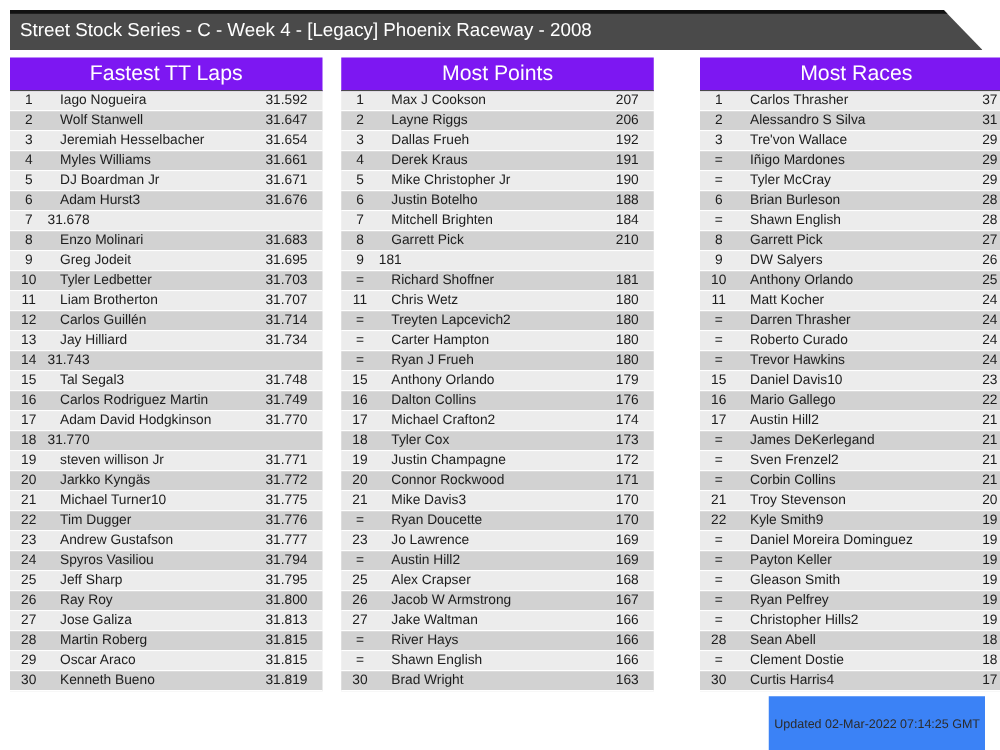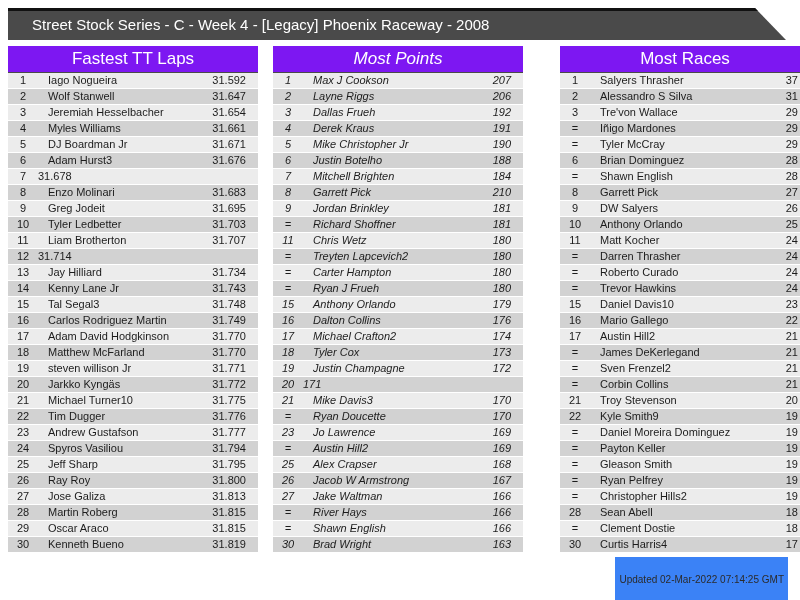--- a/index.html
+++ b/index.html
@@ -24,31 +24,31 @@
     height: 32px;
     background: #4a4a4a;
     border-top: 3px solid #111111;
     box-sizing: border-box;
     clip-path: polygon(0 0, calc(100% - 31px) 0, 100% 100%, 0 100%);
   }
   .banner-title {
     color: #ffffff;
     font-size: 15px;
     line-height: 28px;
-    padding-left: 24px;
+    padding-left: 8px;
     white-space: nowrap;
   }
   
   .board {
     position: absolute;
     top: 46px;
     width: 250px;
   }
   .board.t0 { left: 8px; }
-  .board.t1 { left: 273px; font-style: italic; }
+  .board.t1 { left: 273px; }
   .board.t2 { left: 560px; }
   .board-header {
     height: 27px;
     line-height: 26px;
     background: var(--purple, #7d17f2);
     border-bottom: 1px solid #4a4a4a;
     box-sizing: border-box;
     color: #ffffff;
     font-size: 17px;
     text-align: center;
@@ -155,50 +155,49 @@
           <span class="name">Tyler Ledbetter</span>
           <span class="val">31.703</span>
         </div>
         <div class="row odd">
           <span class="rank">11</span>
           <span class="name">Liam Brotherton</span>
           <span class="val">31.707</span>
         </div>
         <div class="row even">
           <span class="rank">12</span>
+          <span class="name">Carlos Guillén</span>
           <span class="val">31.714</span>
         </div>
         <div class="row odd">
           <span class="rank">13</span>
           <span class="name">Jay Hilliard</span>
           <span class="val">31.734</span>
         </div>
         <div class="row even">
           <span class="rank">14</span>
-          <span class="name">Kenny Lane Jr</span>
           <span class="val">31.743</span>
         </div>
         <div class="row odd">
           <span class="rank">15</span>
           <span class="name">Tal Segal3</span>
           <span class="val">31.748</span>
         </div>
         <div class="row even">
           <span class="rank">16</span>
           <span class="name">Carlos Rodriguez Martin</span>
           <span class="val">31.749</span>
         </div>
         <div class="row odd">
           <span class="rank">17</span>
           <span class="name">Adam David Hodgkinson</span>
           <span class="val">31.770</span>
         </div>
         <div class="row even">
           <span class="rank">18</span>
-          <span class="name">Matthew McFarland</span>
           <span class="val">31.770</span>
         </div>
         <div class="row odd">
           <span class="rank">19</span>
           <span class="name">steven willison Jr</span>
           <span class="val">31.771</span>
         </div>
         <div class="row even">
           <span class="rank">20</span>
           <span class="name">Jarkko Kyngäs</span>
@@ -295,21 +294,20 @@
           <span class="name">Mitchell Brighten</span>
           <span class="val">184</span>
         </div>
         <div class="row even">
           <span class="rank">8</span>
           <span class="name">Garrett Pick</span>
           <span class="val">210</span>
         </div>
         <div class="row odd">
           <span class="rank">9</span>
-          <span class="name">Jordan Brinkley</span>
           <span class="val">181</span>
         </div>
         <div class="row even">
           <span class="rank">=</span>
           <span class="name">Richard Shoffner</span>
           <span class="val">181</span>
         </div>
         <div class="row odd">
           <span class="rank">11</span>
           <span class="name">Chris Wetz</span>
@@ -350,20 +348,21 @@
           <span class="name">Tyler Cox</span>
           <span class="val">173</span>
         </div>
         <div class="row odd">
           <span class="rank">19</span>
           <span class="name">Justin Champagne</span>
           <span class="val">172</span>
         </div>
         <div class="row even">
           <span class="rank">20</span>
+          <span class="name">Connor Rockwood</span>
           <span class="val">171</span>
         </div>
         <div class="row odd">
           <span class="rank">21</span>
           <span class="name">Mike Davis3</span>
           <span class="val">170</span>
         </div>
         <div class="row even">
           <span class="rank">=</span>
           <span class="name">Ryan Doucette</span>
@@ -410,21 +409,21 @@
           <span class="val">163</span>
         </div>
       </div>
   </div>
 
   <div class="board t2">
     <div class="board-header">Most Races</div>
     <div class="tbody">
         <div class="row odd">
           <span class="rank">1</span>
-          <span class="name">Salyers Thrasher</span>
+          <span class="name">Carlos Thrasher</span>
           <span class="val">37</span>
         </div>
         <div class="row even">
           <span class="rank">2</span>
           <span class="name">Alessandro S Silva</span>
           <span class="val">31</span>
         </div>
         <div class="row odd">
           <span class="rank">3</span>
           <span class="name">Tre'von Wallace</span>
@@ -435,21 +434,21 @@
           <span class="name">Iñigo Mardones</span>
           <span class="val">29</span>
         </div>
         <div class="row odd">
           <span class="rank">=</span>
           <span class="name">Tyler McCray</span>
           <span class="val">29</span>
         </div>
         <div class="row even">
           <span class="rank">6</span>
-          <span class="name">Brian Dominguez</span>
+          <span class="name">Brian Burleson</span>
           <span class="val">28</span>
         </div>
         <div class="row odd">
           <span class="rank">=</span>
           <span class="name">Shawn English</span>
           <span class="val">28</span>
         </div>
         <div class="row even">
           <span class="rank">8</span>
           <span class="name">Garrett Pick</span>

